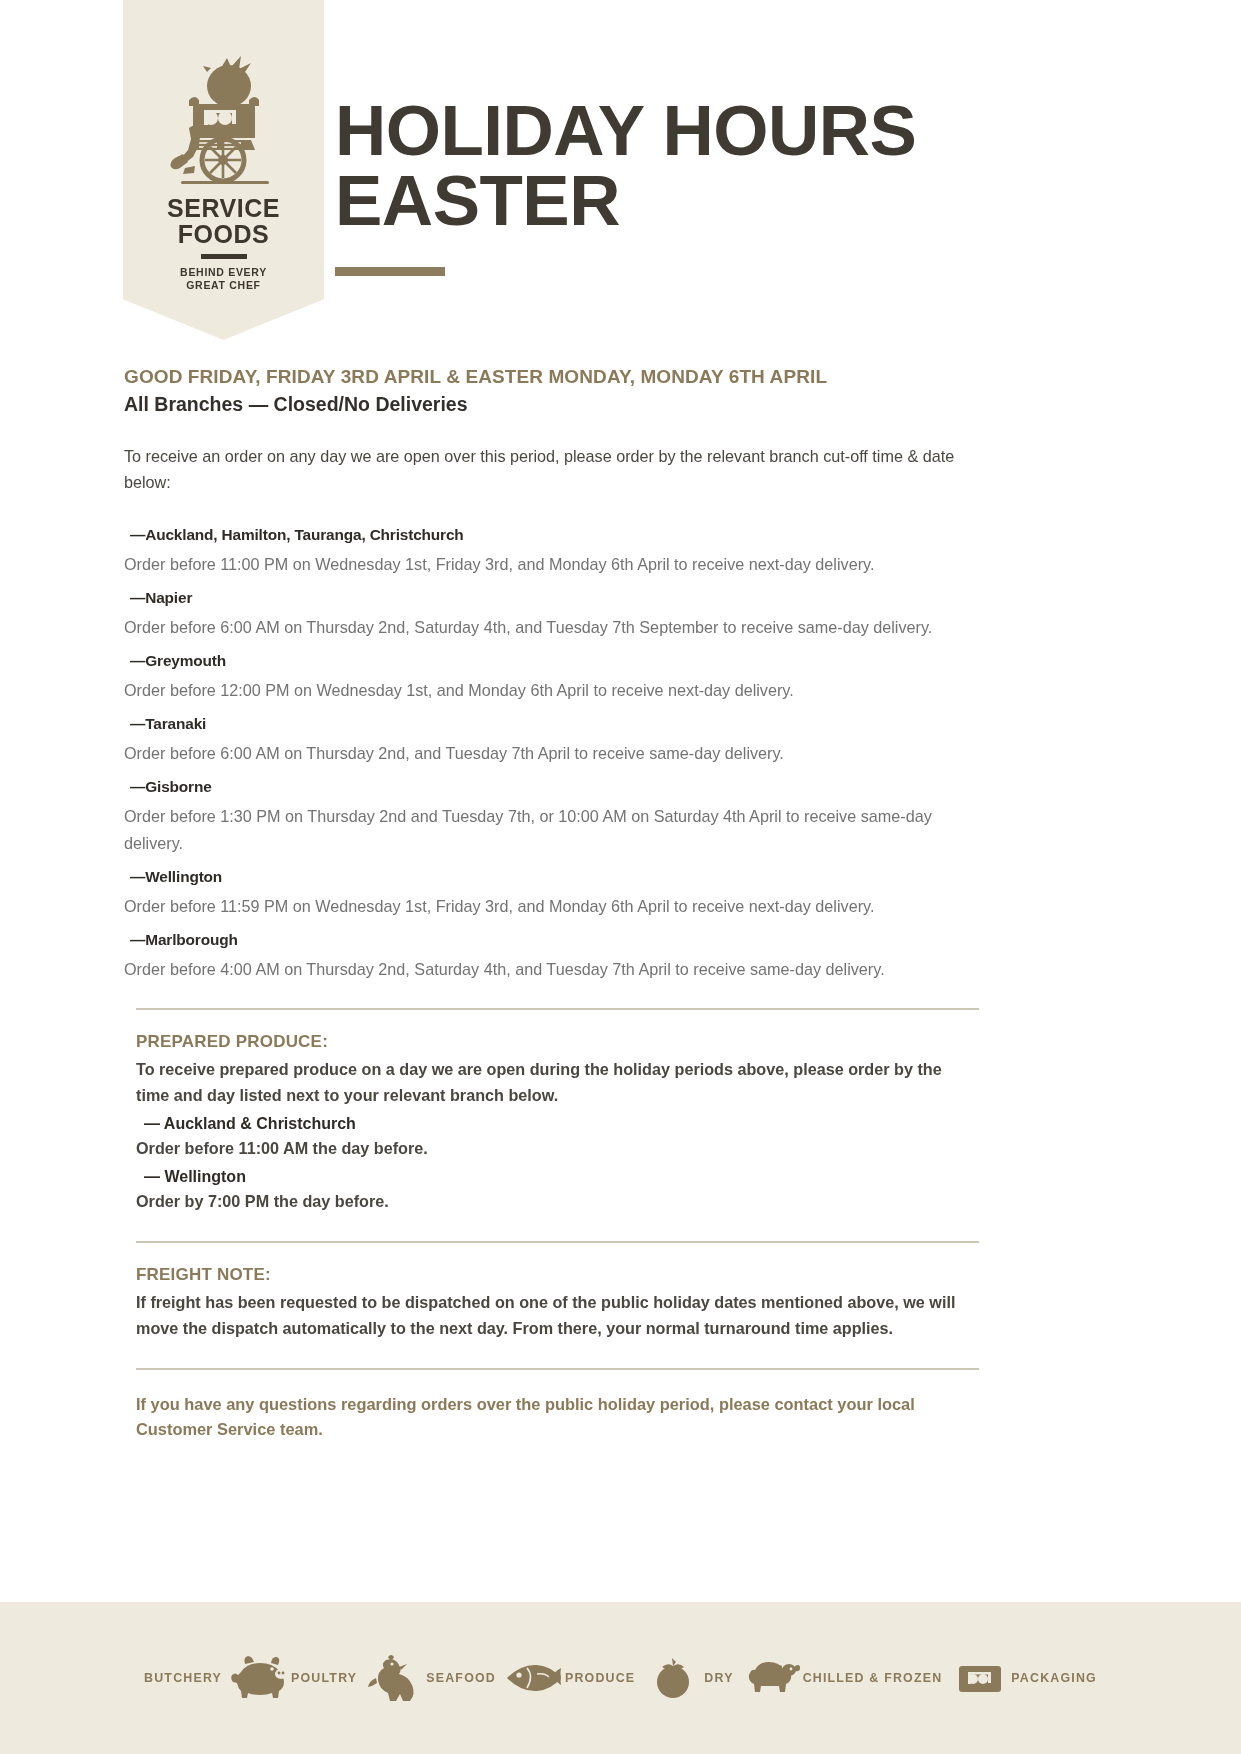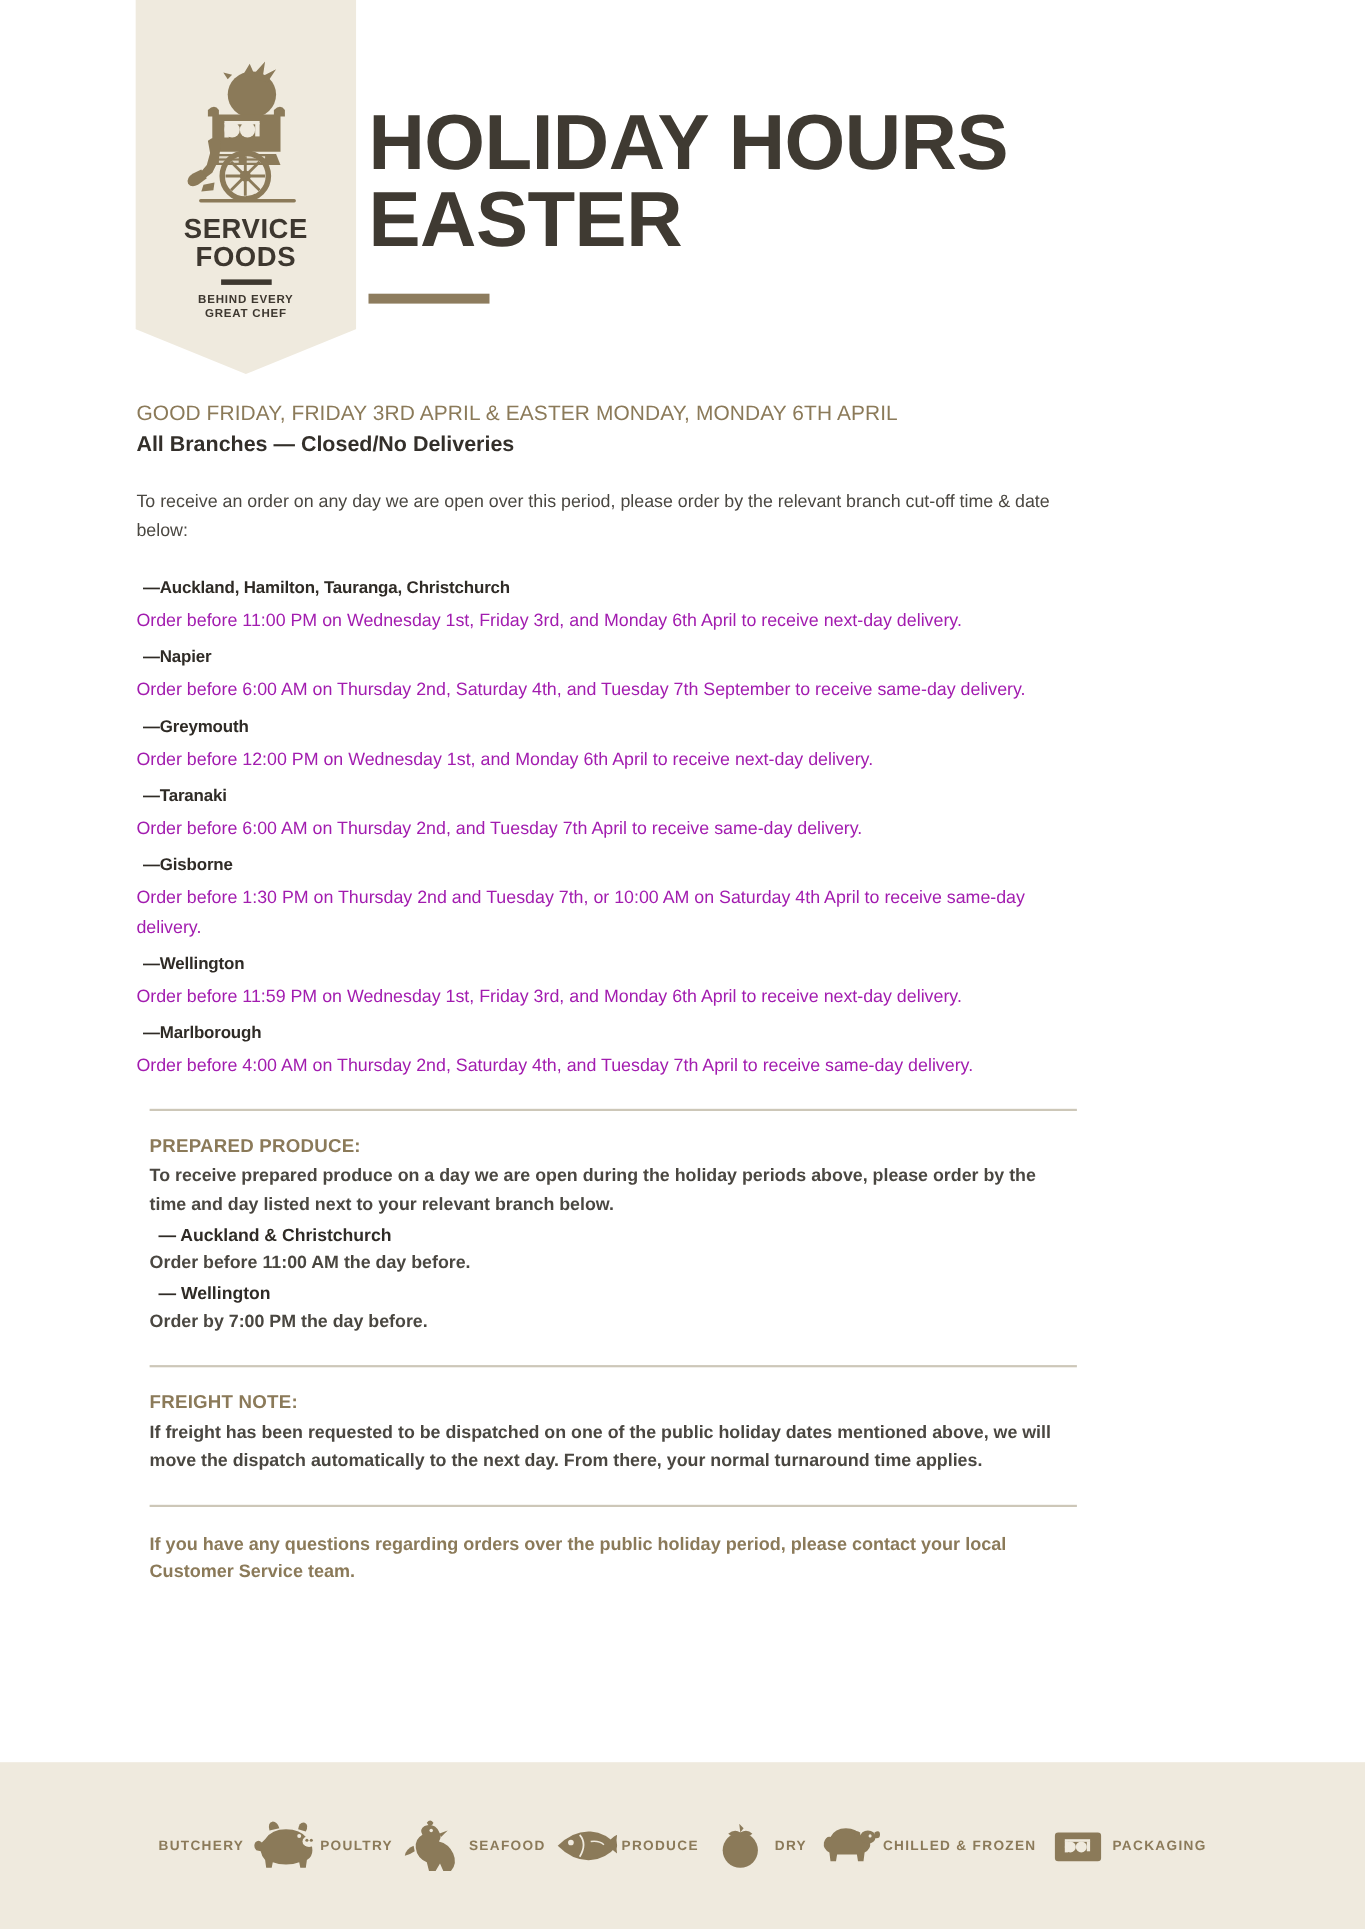--- a/index.html
+++ b/index.html
@@ -90,21 +90,21 @@
 
   
   .content {
     position: absolute;
     left: 124px;
     top: 365px;
     width: 855px;
   }
   .kicker {
     font-size: 19px;
-    font-weight: normal;
+    font-weight: bold;
     color: #8b7a59;
     letter-spacing: 0.1px;
     margin: 0 0 2px 0;
     line-height: 1.3;
   }
   .subkicker {
     font-size: 19.5px;
     font-weight: bold;
     color: #332f2a;
     margin: 0 0 26px 0;
@@ -127,21 +127,21 @@
   .branch-name {
     font-size: 15.4px;
     font-weight: bold;
     color: #2f2b26;
     margin: 0 0 7px 6px;
     letter-spacing: -0.15px;
   }
   .branch-detail {
     font-size: 16.2px;
     line-height: 1.62;
-    color: #a21caf;
+    color: #737373;
     margin: 0 0 12px 0;
     font-weight: 300;
   }
 
   hr.sep {
     border: 0;
     border-top: 2px solid #cdc7b8;
     margin: 26px 0 22px 12px;
     width: 843px;
   }

